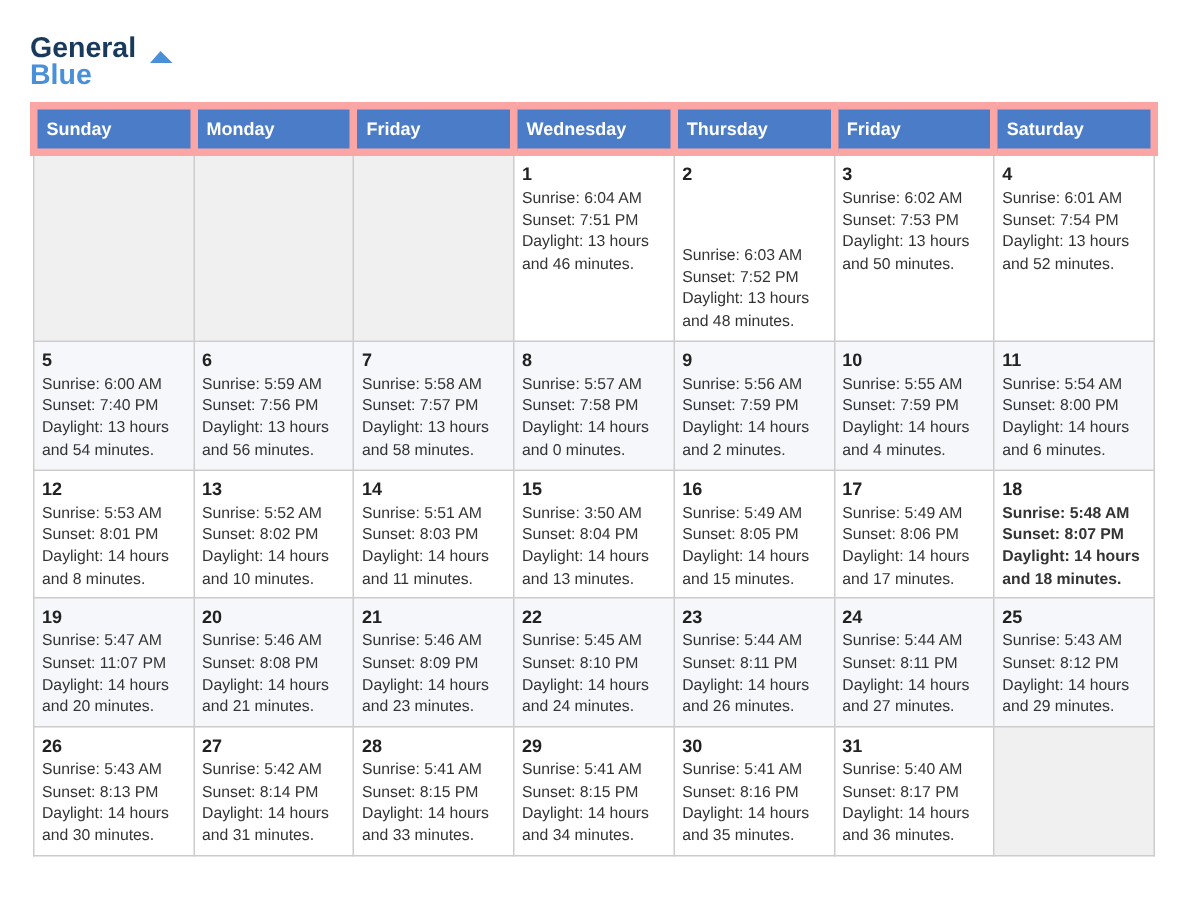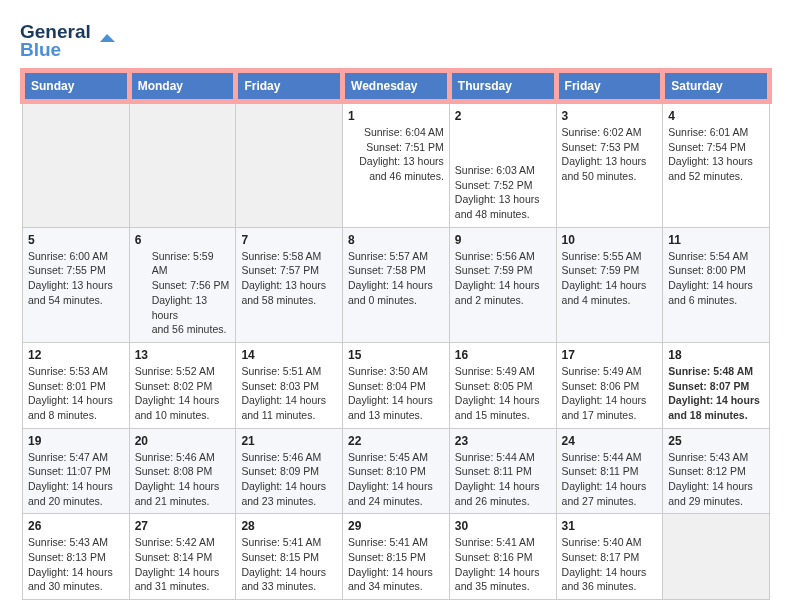--- a/index.html
+++ b/index.html
@@ -106,21 +106,21 @@
         <th>Saturday</th>
       </tr>
   </thead>
   <tbody id="calendar-body">
   <tr>
         <td class="empty-cell"></td>
         <td class="empty-cell"></td>
         <td class="empty-cell"></td>
         <td>
           <span class="day-num">1</span>
-          <div class="day-info" style="white-space: pre-line; text-align: right;">Sunrise: 6:04 AM
+          <div class="day-info" style="white-space: pre-line;">Sunrise: 6:04 AM
 Sunset: 7:51 PM
 Daylight: 13 hours
 and 46 minutes.</div>
         </td>
         <td>
           <span class="day-num">2</span>
           <div class="day-info" style="white-space: pre-line; margin-top: 40px;">Sunrise: 6:03 AM
 Sunset: 7:52 PM
 Daylight: 13 hours
 and 48 minutes.</div>
@@ -137,27 +137,27 @@
           <div class="day-info" style="white-space: pre-line;">Sunrise: 6:01 AM
 Sunset: 7:54 PM
 Daylight: 13 hours
 and 52 minutes.</div>
         </td>
       </tr>
       <tr>
         <td>
           <span class="day-num">5</span>
           <div class="day-info" style="white-space: pre-line;">Sunrise: 6:00 AM
-Sunset: 7:55 PM
+Sunset: 7:40 PM
 Daylight: 13 hours
 and 54 minutes.</div>
         </td>
         <td>
           <span class="day-num">6</span>
-          <div class="day-info" style="white-space: pre-line; margin-left: 17px;">Sunrise: 5:59 AM
+          <div class="day-info" style="white-space: pre-line;">Sunrise: 5:59 AM
 Sunset: 7:56 PM
 Daylight: 13 hours
 and 56 minutes.</div>
         </td>
         <td>
           <span class="day-num">7</span>
           <div class="day-info" style="white-space: pre-line;">Sunrise: 5:58 AM
 Sunset: 7:57 PM
 Daylight: 13 hours
 and 58 minutes.</div>

